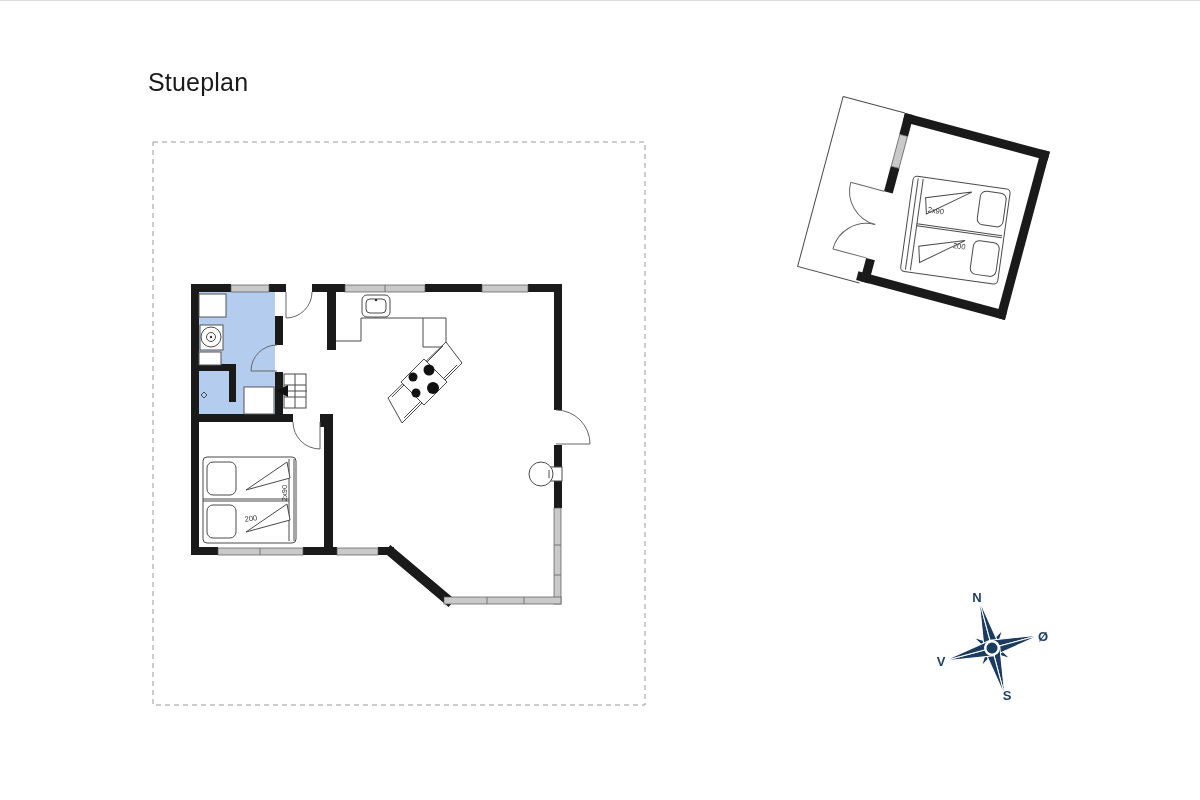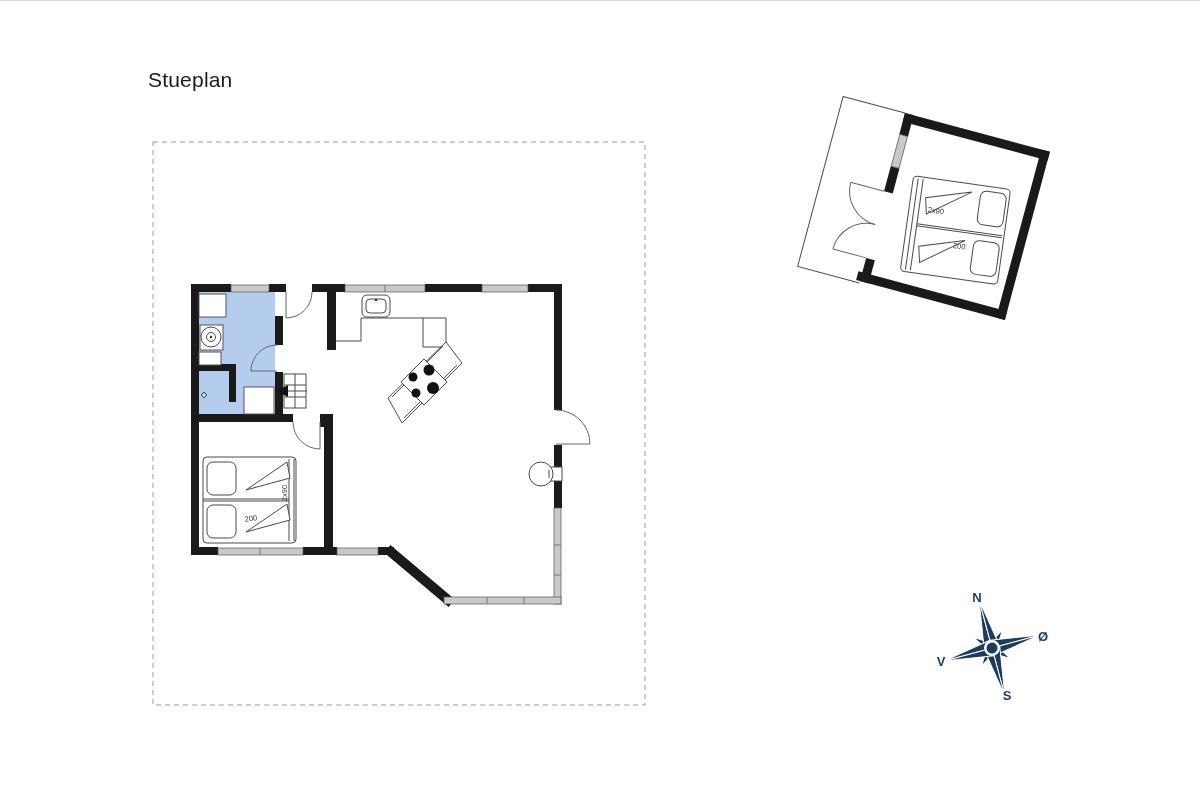--- a/index.html
+++ b/index.html
@@ -1,21 +1,21 @@
 <!DOCTYPE html>
 <html style="--wall: #1a1a1a; --window: #c9c9c9; --bath: #b4cdee; --compass: #1c3c5f; --line: #4a4a4a;"><head>
 <meta charset="utf-8">
 <style>
   :root{
     --wall:#1a1a1a; --window:#c9c9c9; --bath:#b4cdee; --compass:#1c3c5f; --line:#4a4a4a;
   }
   html,body{margin:0;padding:0;background:#fff;width:1200px;height:800px;overflow:hidden;}
   .page{position:relative;width:1200px;height:800px;background:#fff;font-family:"Liberation Sans",sans-serif;}
   .top-rule{position:absolute;top:0;left:0;width:100%;height:1px;background:#dcdcdc;}
-  .title{position:absolute;left:148px;top:68px;font-size:21px;color:#1a1a1a;letter-spacing:.2px;}
+  .title{position:absolute;left:148px;top:68px;font-size:25px;color:#1a1a1a;letter-spacing:.2px;}
   svg{position:absolute;left:0;top:0;}
   .wall{fill:var(--wall);stroke:none;}
   .win{fill:var(--window);stroke:#555;stroke-width:.7;}
   .tick{stroke:#777;stroke-width:1;}
   .thin{stroke:var(--line);stroke-width:1;fill:none;}
   .thin-f{stroke:var(--line);stroke-width:1;fill:#fff;}
   .arc{stroke:#666;stroke-width:1;fill:none;}
   .bath{fill:var(--bath);stroke:none;}
   .fix{fill:#fff;stroke:#555;stroke-width:1;}
   .burner{fill:#111;}

